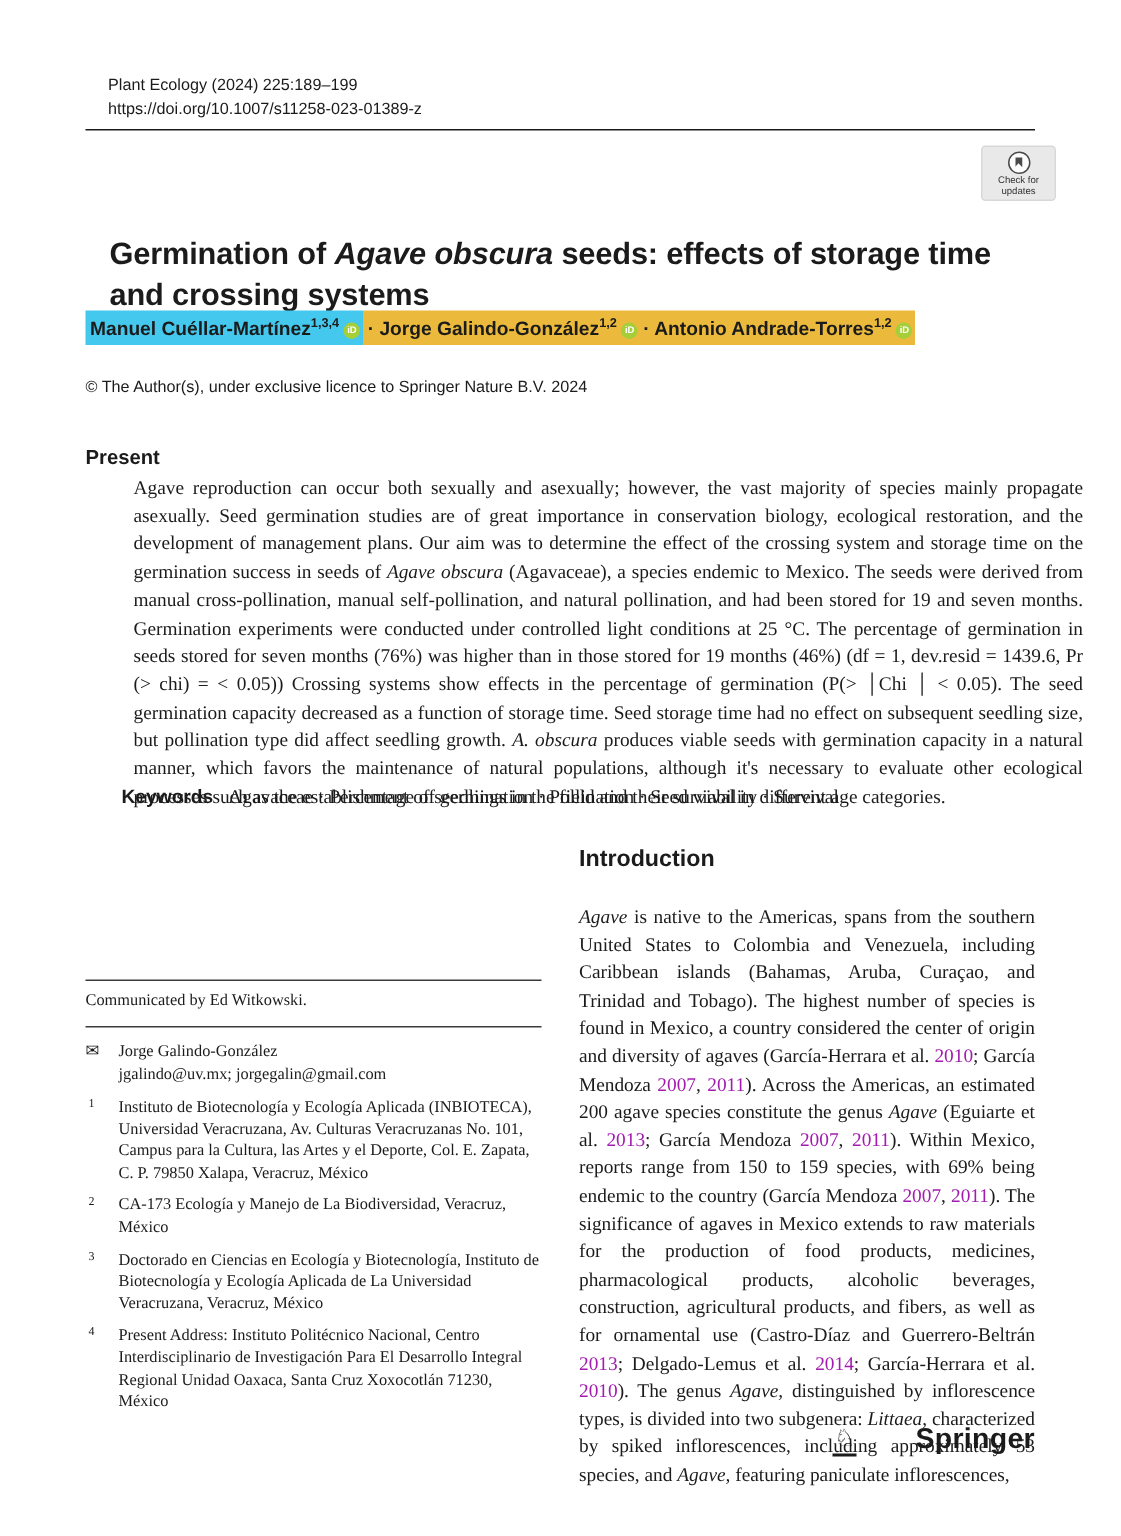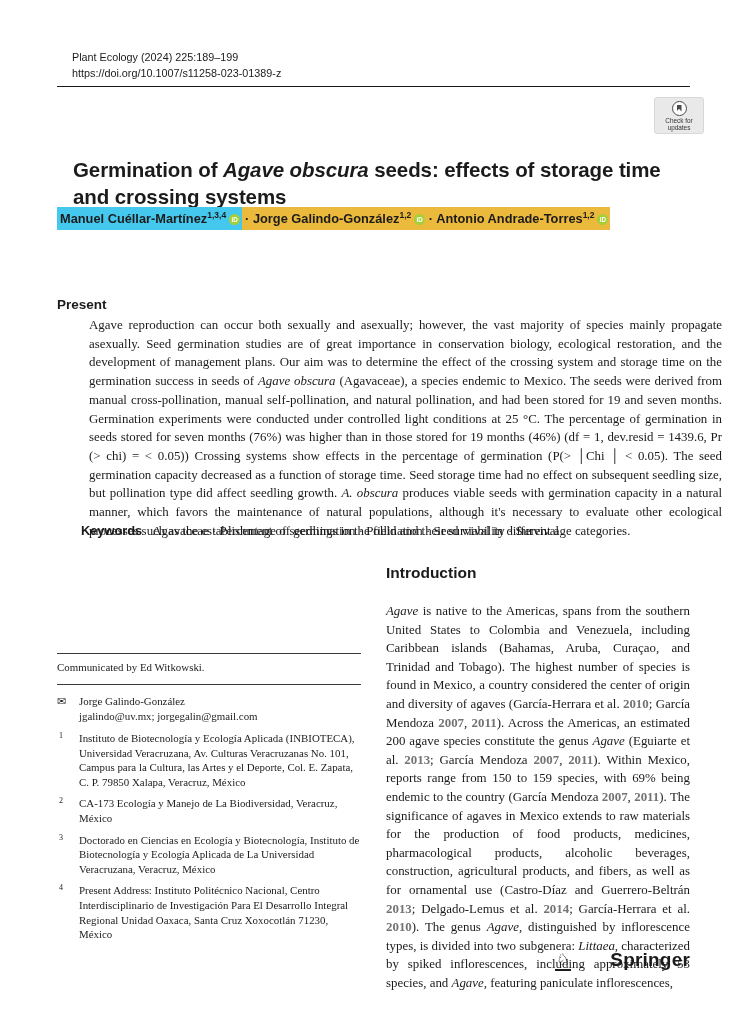--- a/index.html
+++ b/index.html
@@ -52,21 +52,21 @@
   .footnote { position:relative; padding-left:22px; margin-bottom:7px; }
   .fn-marker { position:absolute; left:2px; top:-2px; font-size:8px; }
 
   
   .intro-heading { left:386px; top:564px; font-size:15.5px; font-weight:700; }
   .intro-body { left:386px; top:602px; width:304px; font-family:"Liberation Serif", serif;
     font-size:12.9px; line-height:18.6px; text-align:justify; }
 
   
   .seg-i { font-style:italic; }
-  .seg-link { color:#737373;font-weight:bold; }
+  .seg-link { color:#a21caf; }
 
   
   .springer { right:57px; top:949px; display:flex; align-items:flex-end; gap:5px; }
   .knight { font-size:16px; line-height:16px; border-bottom:2px solid #1b1b1b; padding:0 1px 1px 1px; }
   .springer-word { font-family:Liberation Sans, sans-serif; font-size:19px; font-weight:600; letter-spacing:0.2px;margin-left:34px; }
 </style>
 </head>
 <body>
 
 <div class="abs journal-head">
@@ -82,20 +82,21 @@
   <span class="badge-text">Check for updates</span>
 </div>
 
 <h1 class="abs title" style="margin:16px;"><span class="seg-p">Germination of </span><span class="seg-i">Agave obscura</span><span class="seg-p"> seeds: effects of storage time and crossing systems</span></h1>
 
 <div class="abs authors">
   <span class="hl hl-cyan"><span>Manuel Cuéllar-Martínez</span><sup>1,3,4</sup><span class="orcid">iD</span></span><span class="hl hl-yellow"><span>·</span> <span>Jorge Galindo-González</span><sup>1,2</sup><span class="orcid">iD</span> <span>·</span> <span>Antonio Andrade-Torres</span><sup>1,2</sup><span class="orcid">iD</span></span>
 </div>
 
 <div class="abs dates">
+  <div>© The Author(s), under exclusive licence to Springer Nature B.V. 2024</div>
 </div>
 
 <div class="abs abstract-heading">Present</div>
 <div class="abs abstract-body"><span class="seg-p">Agave reproduction can occur both sexually and asexually; however, the vast majority of species mainly propagate asexually. Seed germination studies are of great importance in conservation biology, ecological restoration, and the development of management plans. Our aim was to determine the effect of the crossing system and storage time on the germination success in seeds of </span><span class="seg-i">Agave obscura</span><span class="seg-p"> (Agavaceae), a species endemic to Mexico. The seeds were derived from manual cross-pollination, manual self-pollination, and natural pollination, and had been stored for 19 and seven months. Germination experiments were conducted under controlled light conditions at 25 °C. The percentage of germination in seeds stored for seven months (76%) was higher than in those stored for 19 months (46%) (df = 1, dev.resid = 1439.6, Pr (&gt; chi) = &lt; 0.05)) Crossing systems show effects in the percentage of germination (P(&gt; │Chi │ &lt; 0.05). The seed germination capacity decreased as a function of storage time. Seed storage time had no effect on subsequent seedling size, but pollination type did affect seedling growth. </span><span class="seg-i">A. obscura</span><span class="seg-p"> produces viable seeds with germination capacity in a natural manner, which favors the maintenance of natural populations, although it's necessary to evaluate other ecological processes such as the establishment of seedlings in the field and their survival in different age categories.</span></div>
 
 <div class="abs keywords">
   <span class="kw-label">Keywords</span><span class="kw-text">Agavaceae · Percentage of germination · Pollination · Seed viability · Survival</span>
 </div>
 
 <div class="abs rule-thin" style="top:653px;"></div>

